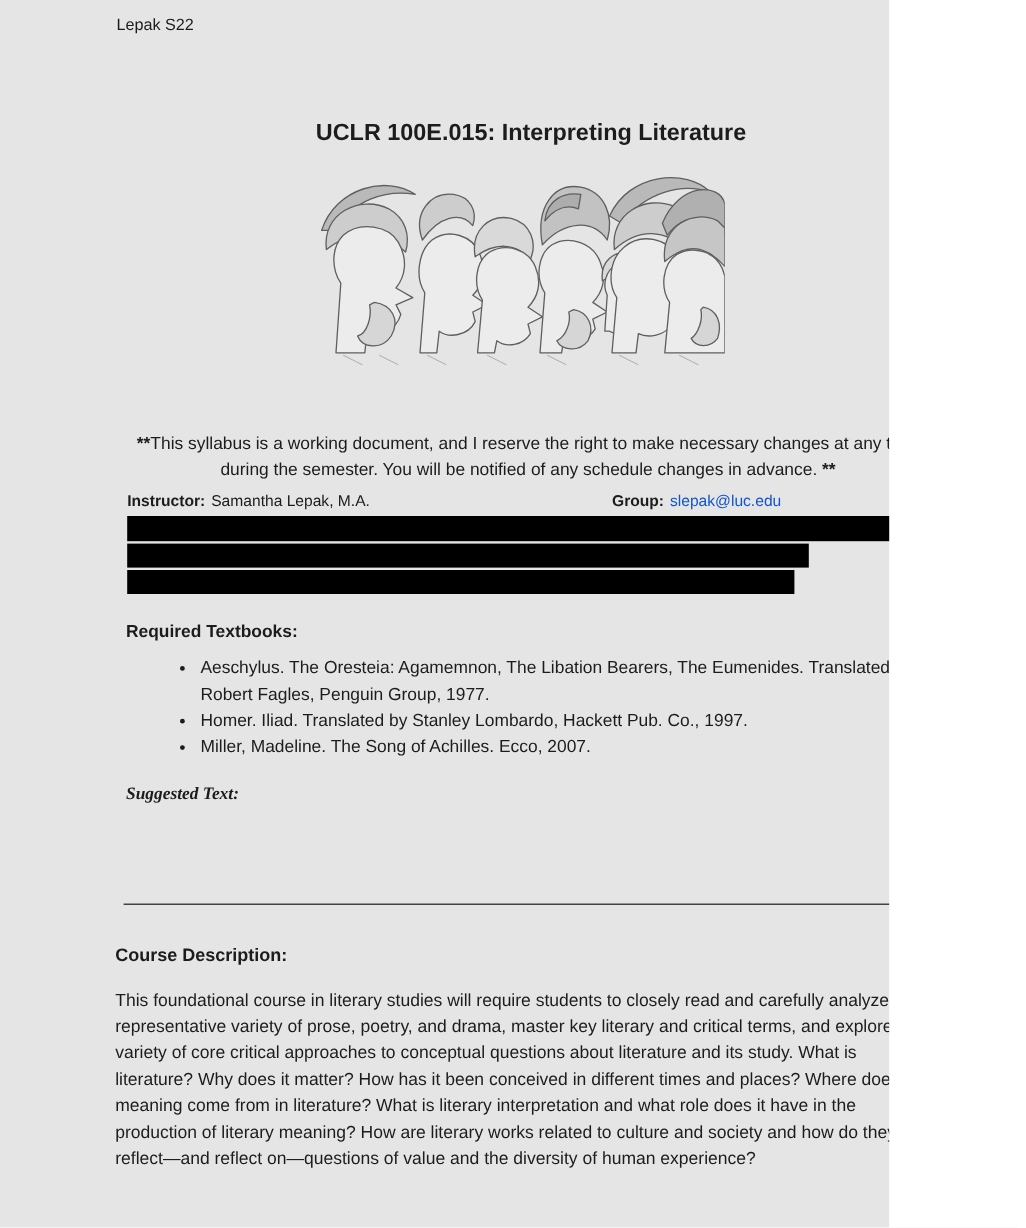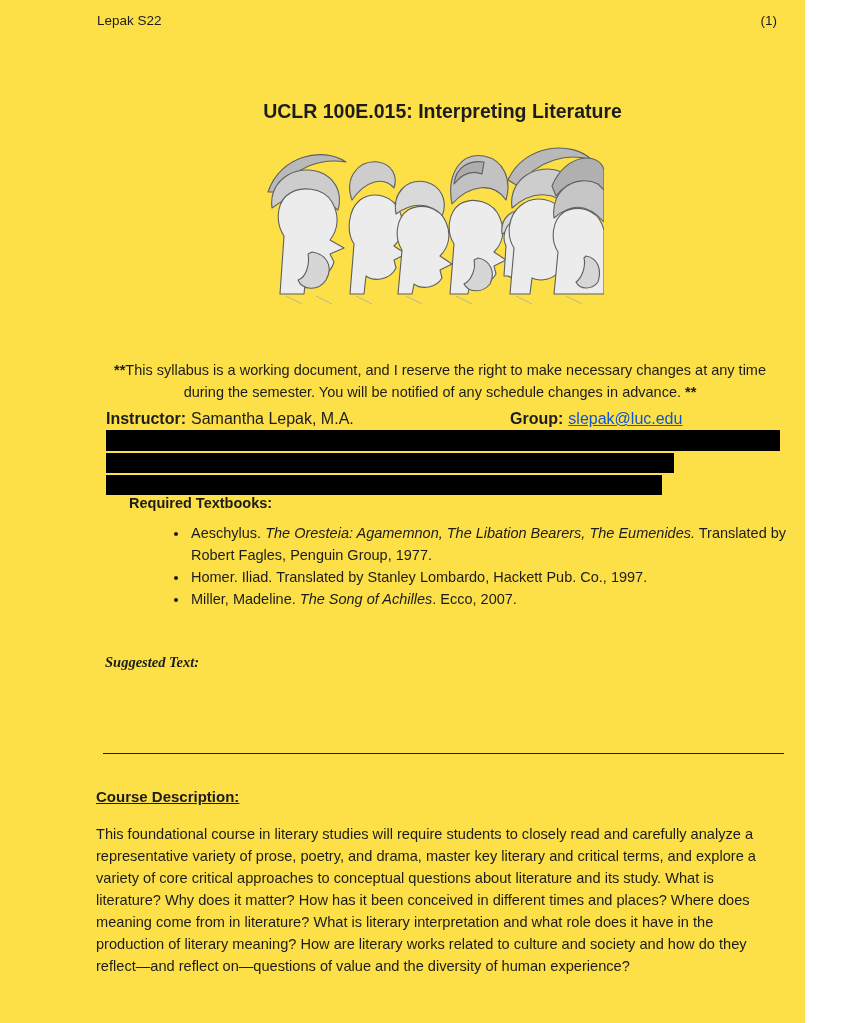--- a/index.html
+++ b/index.html
@@ -1,68 +1,69 @@
 <!DOCTYPE html>
 <html><head>
 <meta charset="utf-8">
 <style>
   html,body{margin:0;padding:0;background:#ffffff;}
   .page{
     position:relative;
-    width:805px;height:1023px;
-    background:#fde047;
+    width:701px;height:1023px;
+    background:#e5e5e5;
     font-family:"Liberation Sans","DejaVu Sans",sans-serif;
     color:#1c1c1c;
     overflow:hidden;
+    padding-left:40px;
   }
   
   .hdr{position:absolute;top:13px;left:97px;width:680px;
        display:flex;justify-content:space-between;font-size:13.5px;}
   
   .title{position:absolute;top:72px;left:105px;width:675px;
          text-align:center;font-size:19.5px;font-weight:bold;margin-top:28px;}
   
   .hero{position:absolute;top:126px;left:256px;width:348px;height:188px;}
   
   .disclaimer{position:absolute;top:344px;left:95px;width:690px;
               text-align:center;font-size:14.5px;line-height:22px;}
   .disclaimer .stars{font-weight:bold;}
   
-  .contact{position:absolute;top:410px;left:106px;width:674px;font-size:16px;height:20px;}
+  .contact{position:absolute;top:410px;left:106px;width:674px;font-size:13px;height:20px;}
   .contact .email-group{position:absolute;left:404px;top:0;}
   .lbl{font-weight:bold;margin-right:5px;}
-  a.email-link{color:#1155cc;text-decoration:underline;cursor:pointer;}
+  a.email-link{color:#1155cc;cursor:pointer;}
   
   .bar{position:absolute;left:106px;background:#000;}
   .bar1{top:430px;width:674px;height:21px;}
   .bar2{top:453px;width:568px;height:20px;}
   .bar3{top:475px;width:556px;height:20px;}
   
   .section{position:absolute;left:105px;width:678px;font-size:14.5px;line-height:22px;}
-  .req{top:492px;margin-left:24px;}
+  .req{top:516px;}
   .sug{top:651px;font-family:Liberation Serif, serif;}
   .sec-heading{font-weight:bold;font-size:14.5px;margin:0;}
   .sec-heading.ital{font-style:italic;}
   .book-list{margin:8px 0 0 0;padding-left:60px;list-style:disc outside;}
   .book-list li{margin:0;padding-left:2px;max-width:600px;}
-  .it{font-style:italic;}
+  .it{}
   .squiggle{
     border-bottom:1px solid #2a2a2a;
     text-decoration:underline;
     text-decoration-style:wavy;
     text-decoration-color:#d93025;
     text-decoration-thickness:1px;
     text-underline-offset:4px;
   }
   
   .divider{position:absolute;top:753px;left:103px;width:681px;height:0;
            border:none;border-top:1.6px solid #1c1c1c;margin:0;}
   
   .coursedesc{position:absolute;top:786px;left:96px;width:660px;font-size:14.6px;line-height:22px;}
-  .coursedesc h3{margin:0;font-size:15px;font-weight:bold;text-decoration:underline;}
+  .coursedesc h3{margin:0;font-size:15px;font-weight:bold;}
   .coursedesc p{margin:15px 0 0 0;}
 </style>
 </head>
 <body>
 
 <div class="page">
 
   <div class="hdr">
     <span>Lepak S22</span>
     <span>(1)</span>

